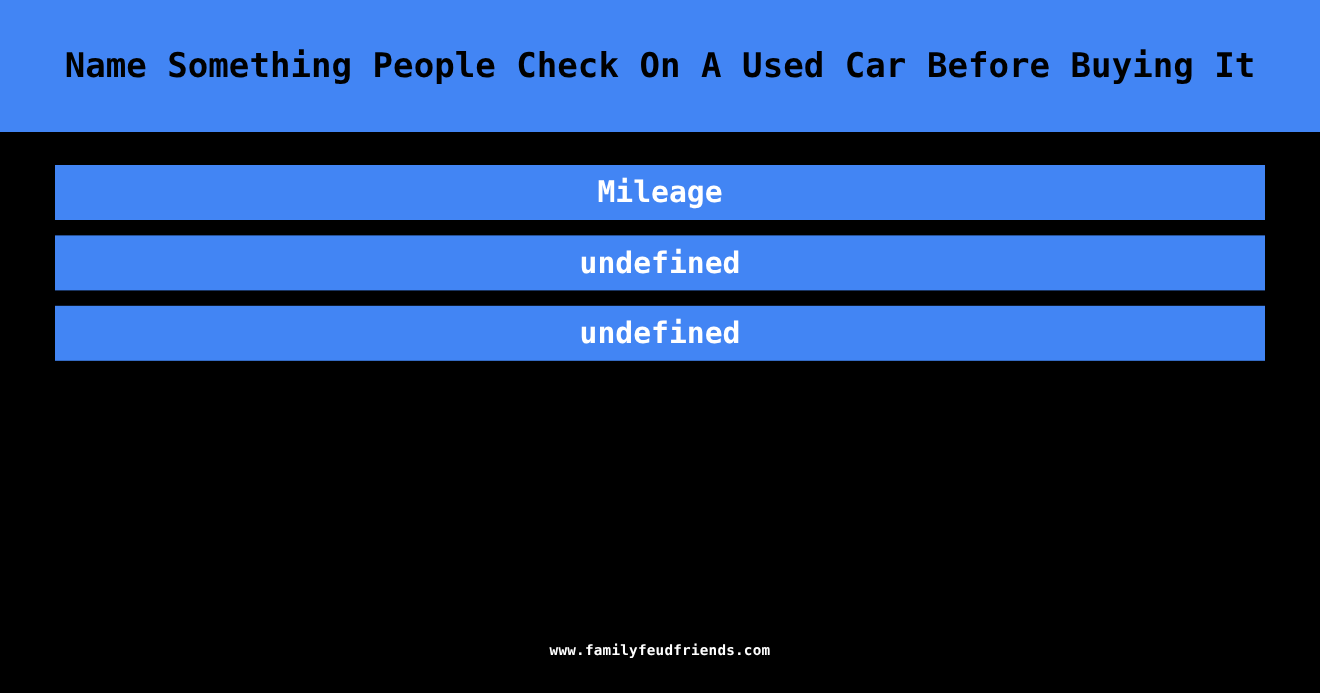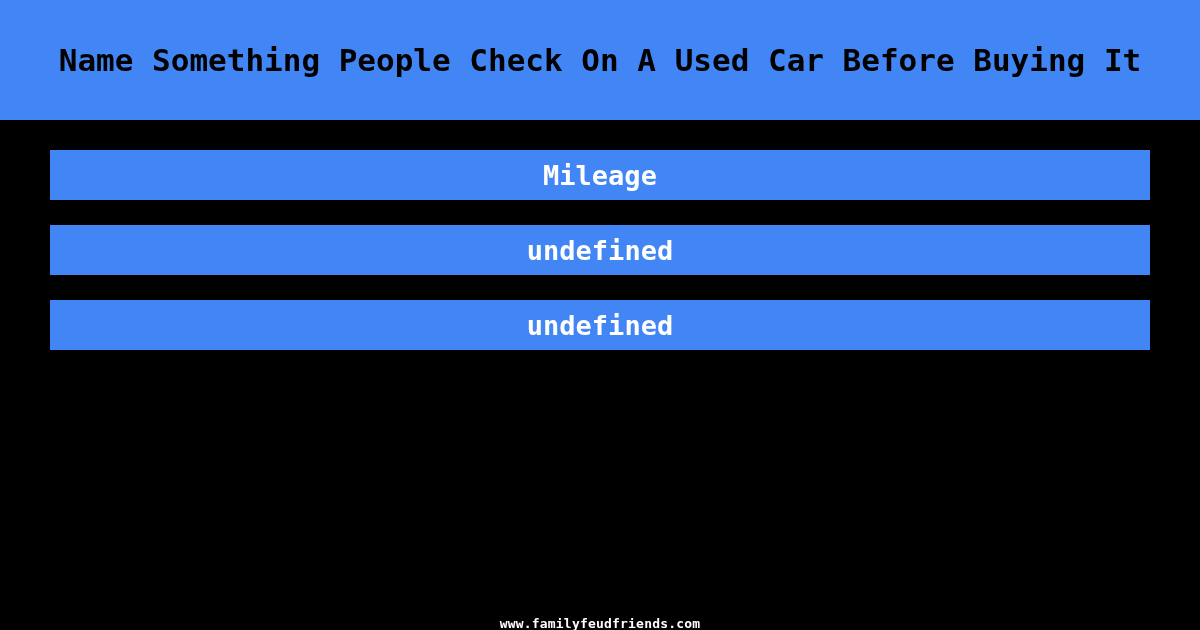--- a/index.html
+++ b/index.html
@@ -53,41 +53,41 @@
     top: 150px;
     width: 1100px;
   }
   .answer-bar {
     width: 1100px;
     height: 50px;
     background: #4285f4;
     display: flex;
     align-items: center;
     justify-content: center;
-    margin-bottom: 25px;
+    margin-bottom: 14px;
     box-sizing: border-box;
   }
   .answer-bar:last-child {
     margin-bottom: 0;
   }
   .answer-text {
     color: #ffffff;
     font-family: "DejaVu Sans Mono", "Liberation Mono", monospace;
     font-weight: bold;
     font-size: 27px;
     line-height: 1;
     text-align: center;
     white-space: nowrap;
   }
 
   
   .footer {
     position: absolute;
     left: 0;
-    bottom: 0;
+    bottom: 32px;
     width: 1200px;
     display: flex;
     align-items: flex-end;
     justify-content: center;
   }
   .footer-url {
     color: #ffffff;
     font-family: "DejaVu Sans Mono", "Liberation Mono", monospace;
     font-weight: bold;
     font-size: 13px;

